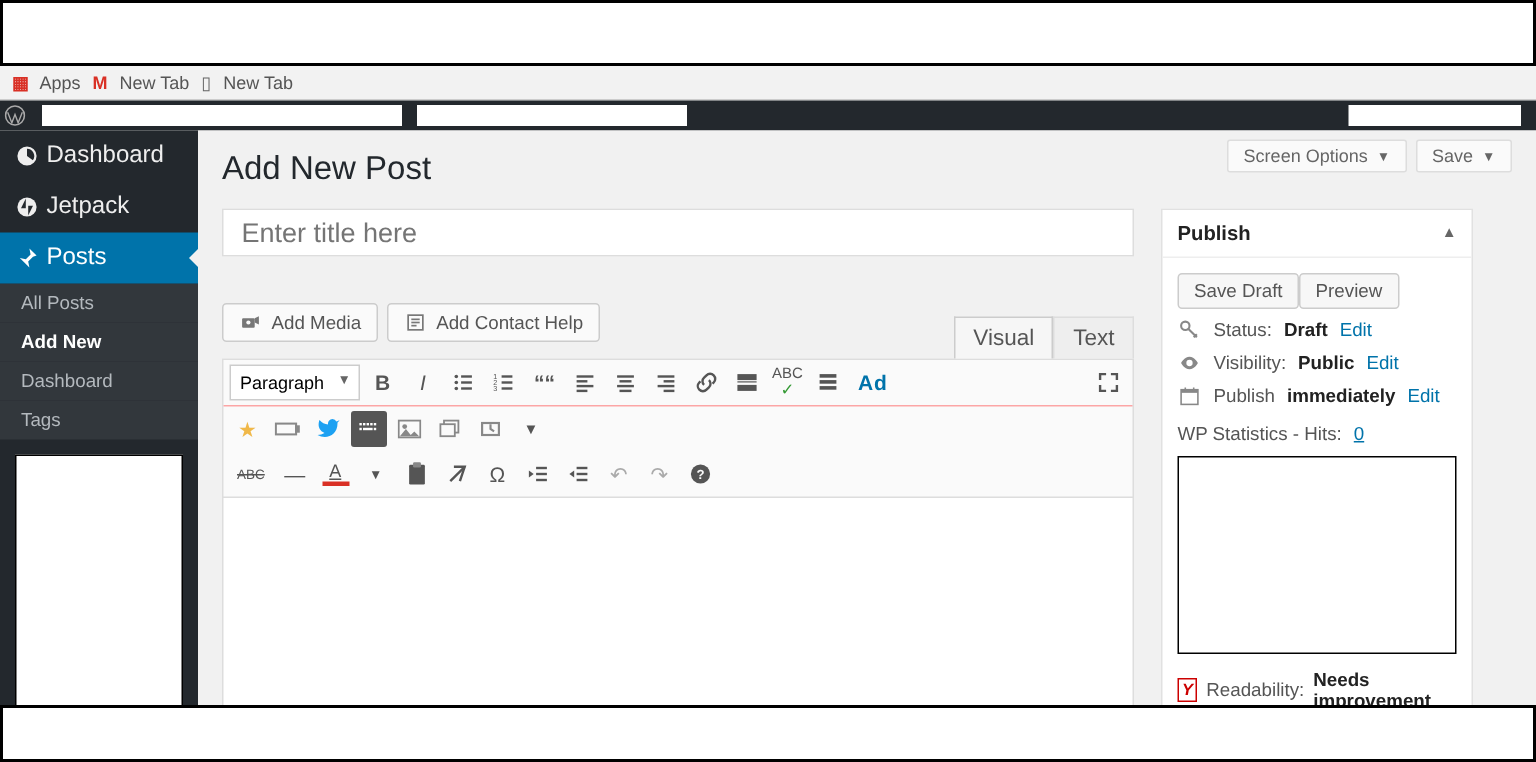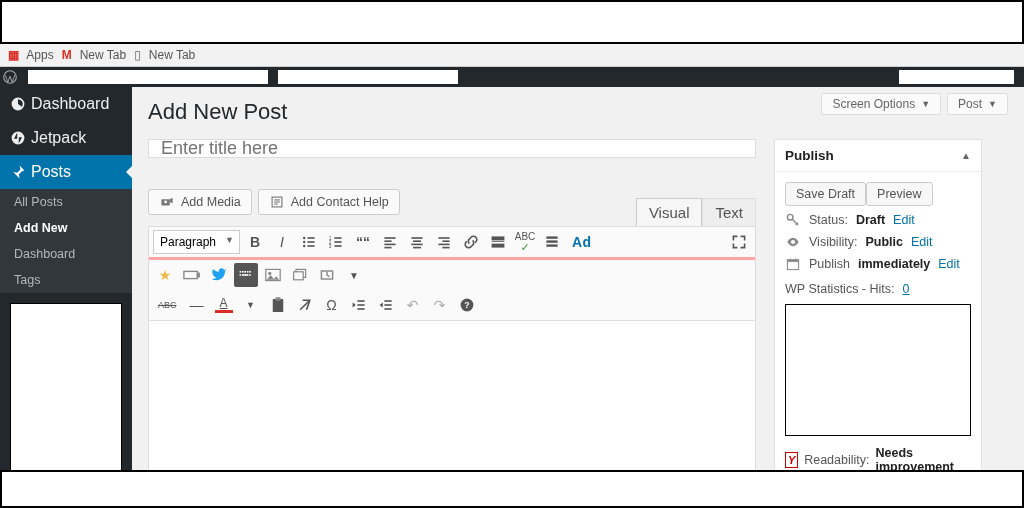--- a/index.html
+++ b/index.html
@@ -35,33 +35,33 @@
   .content { position:absolute; top:87px; left:132px; right:0; bottom:38px; background:#f1f1f1; padding:8px 16px 0 16px; overflow:hidden;}
   .top-tabs { position:absolute; top:6px; right:16px; display:flex; gap:6px; }
   .top-tab-btn { background:#fafafa; border:1px solid #ddd; border-radius:2px; padding:3px 10px; font-size:12px; color:#666; display:flex; align-items:center; gap:6px; cursor:pointer;}
   .page-title { font-size:22px; font-weight:400; color:#23282d; margin-top:4px; margin-bottom:14px; }
 
   
   .body-cols { display:flex; gap:18px; }
   .col-main { flex:0 0 608px; }
   .col-side { flex:0 0 208px; }
 
-  .title-input { width:100%; height:19px; font-size:18px; color:#999; padding:4px 12px; border:1px solid #ddd; background:#fff; }
+  .title-input { width:100%; height:32px; font-size:18px; color:#999; padding:4px 12px; border:1px solid #ddd; background:#fff; }
 
   .media-row { display:flex; align-items:center; margin-top:20px; }
   .wp-btn { background:#fafafa; border:1px solid #ccc; border-radius:3px; padding:4px 10px; font-size:12.5px; color:#555; display:inline-flex; align-items:center; gap:6px; cursor:pointer;}
   .wp-btn + .wp-btn { margin-left:6px; }
   .vt-tabs { margin-left:auto; display:flex; }
   .vt-tab { border:1px solid #ddd; border-bottom:none; background:#f6f6f6; padding:5px 12px; font-size:15px; color:#555; cursor:pointer;margin-top:20px;}
   .vt-tab.active { background:#f6f6f6; color:#555; border-color:#ccc; }
   .vt-tab:not(.active){ background:#eee; }
 
   .editor-toolbar { border:1px solid #ddd; background:#fafafa; }
   .tb-row { display:flex; align-items:center; gap:3px; padding:3px 4px; flex-wrap:wrap;}
-  .tb-row.first { border-bottom:3px solid #fca5a5;align-items:center; }
+  .tb-row.first { border-bottom:1px solid #fca5a5;align-items:center; }
   .fmt-select { height:24px; font-size:12px; border:1px solid #ccc; background:#fff; padding:0 22px 0 6px; appearance:none; position:relative;}
   .fmt-wrap { position:relative; display:inline-block; }
   .fmt-wrap::after { content:"▼"; position:absolute; right:6px; top:5px; font-size:9px; color:#666; pointer-events:none;}
   .tb-btn { width:24px; height:24px; display:inline-flex; justify-content:center; align-items:center; font-size:14px; color:#555; border:1px solid transparent; cursor:pointer; border-radius:2px;}
   .tb-btn.bold { font-weight:bold; }
   .tb-btn.italic { font-style:italic; }
   .tb-btn.wide { width:auto; padding:0 4px;}
   .tb-btn.active-dark { background:#555; color:#fff;}
   .tb-btn.blue { color:#1da1f2; }
   .tb-btn.ad { font-weight:bold; color:#0073aa; letter-spacing:0.5px; width:auto; padding:0 4px;}
@@ -151,21 +151,21 @@
   <div class="side-blank"></div>
 </div>
 
 <div class="content">
   <div class="top-tabs">
     <div class="top-tab-btn">
       <span>Screen Options</span>
       <span style="font-size:9px;">▼</span>
     </div>
     <div class="top-tab-btn">
-      <span>Post</span>
+      <span>Save</span>
       <span style="font-size:9px;">▼</span>
     </div>
   </div>
 
   <h1 class="page-title">Add New Post</h1>
 
   <div class="body-cols">
     <div class="col-main">
       <input class="title-input" type="text" placeholder="Enter title here" style="">
 

